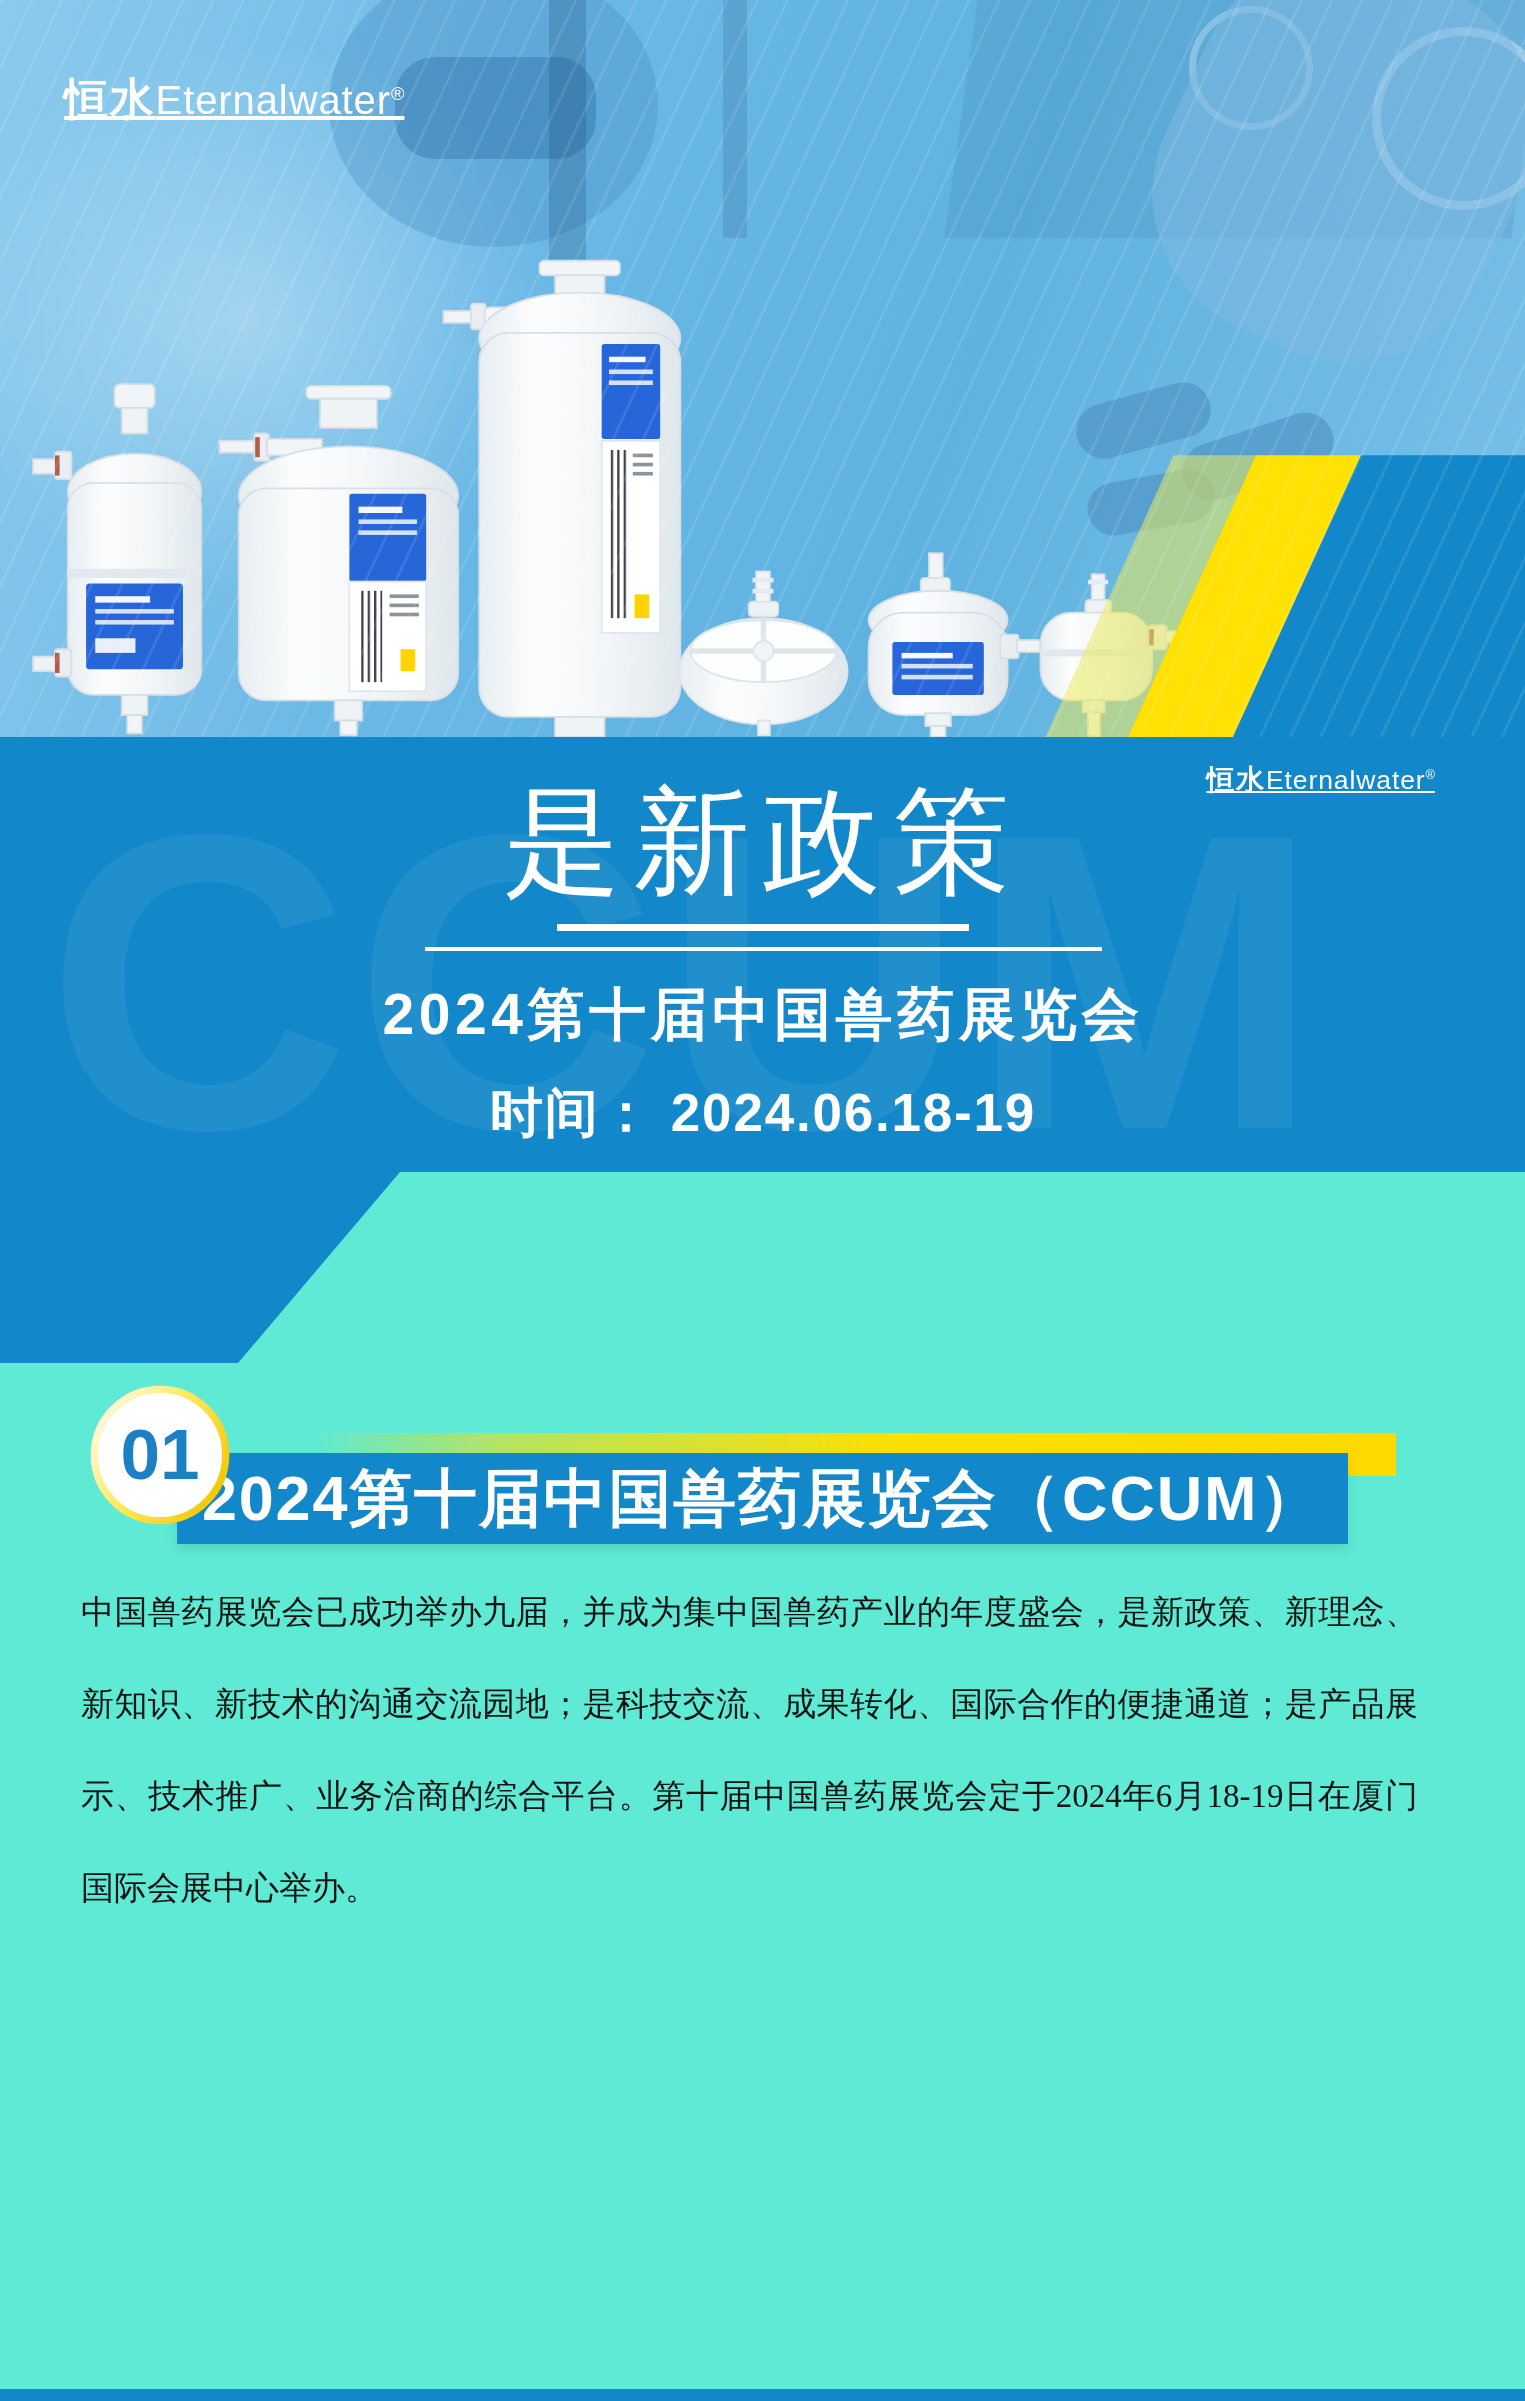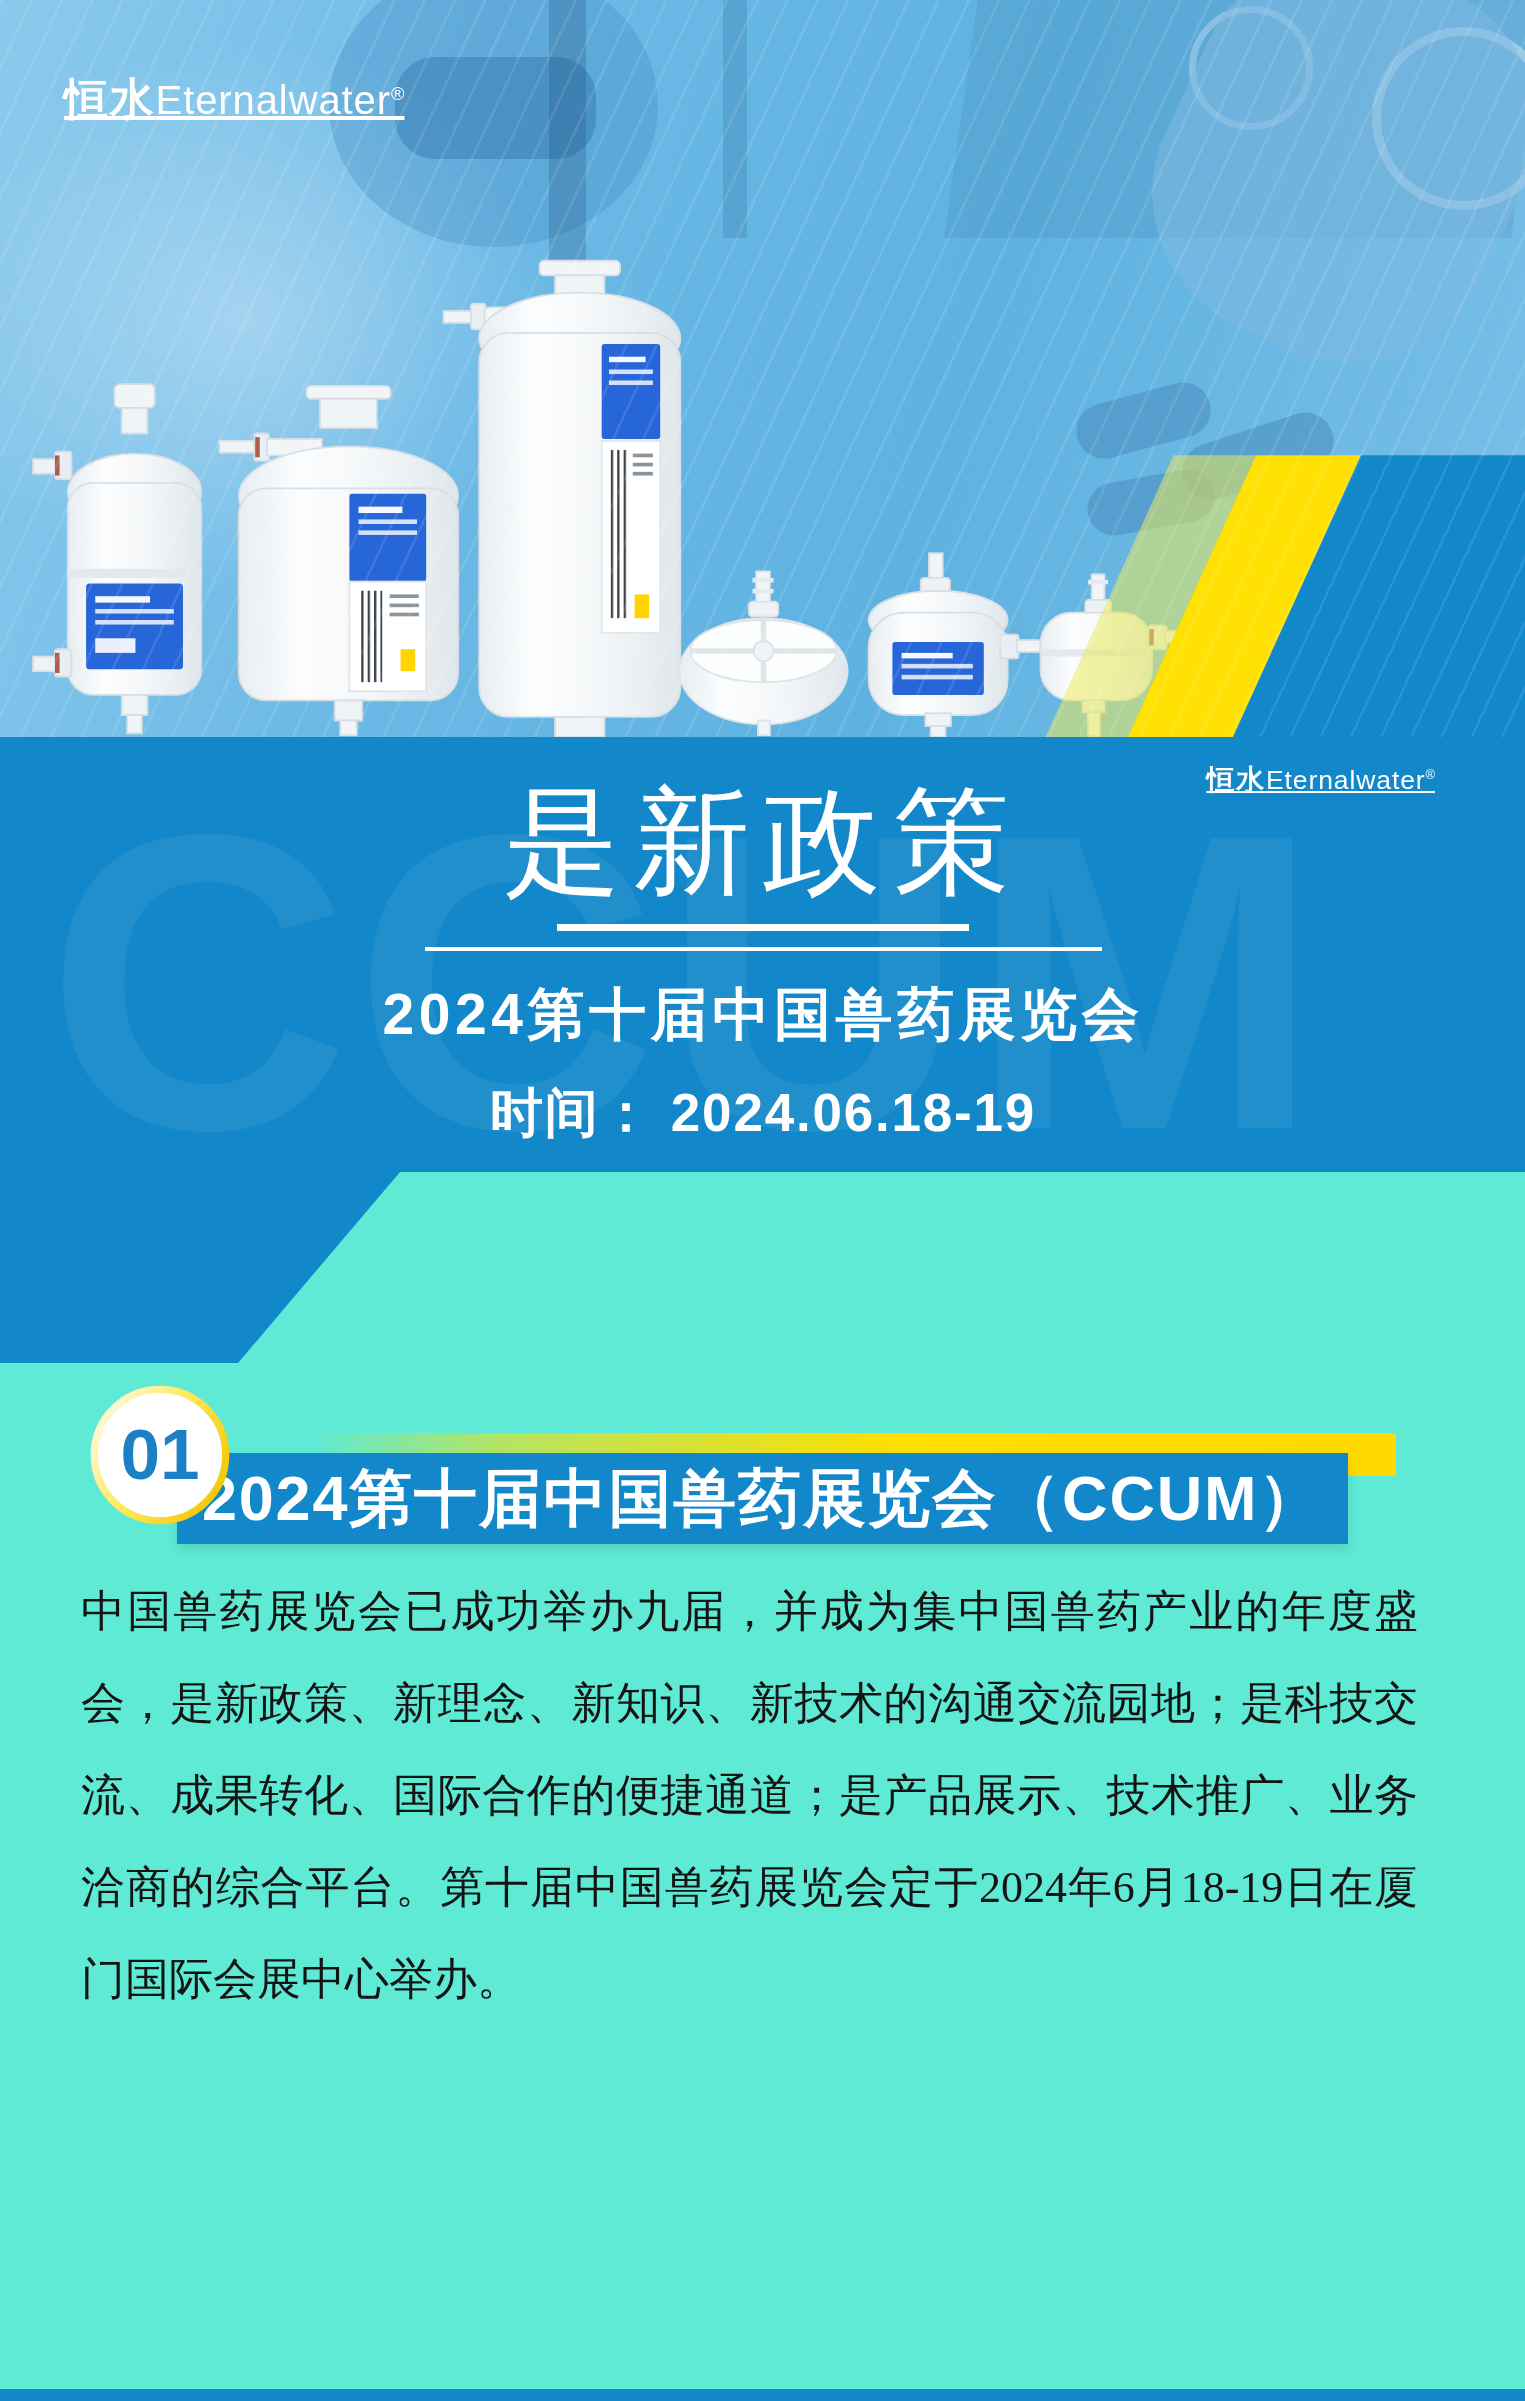--- a/index.html
+++ b/index.html
@@ -82,21 +82,21 @@
     background:var(--primary-blue,#1287ca);
     box-shadow:0 5.5px 11px rgba(0,0,0,0.10);
     color:#ffffff;font-size:63px;font-weight:bold;letter-spacing:1.8px;
     line-height:91px;text-align:center;white-space:nowrap;
   }
   .num-circle{position:absolute;left:87px;top:1382px;width:146px;height:146px;}
   
   .body-text{
     position:absolute;left:81px;top:1566px;width:1337px;
     font-family:"Liberation Serif","DejaVu Serif",serif;
-    font-size:44px;line-height:92px;color:var(--body-text,#141414);
+    font-size:33px;line-height:92px;color:var(--body-text,#141414);
     text-align:justify;
   }
   .body-text p{margin:0;}
   
   .footer-bar{position:absolute;left:0;top:2389px;width:1526px;height:12.8px;background:var(--primary-blue,#1287ca);}
 </style>
 </head>
 <body>
 
 <div class="page">

